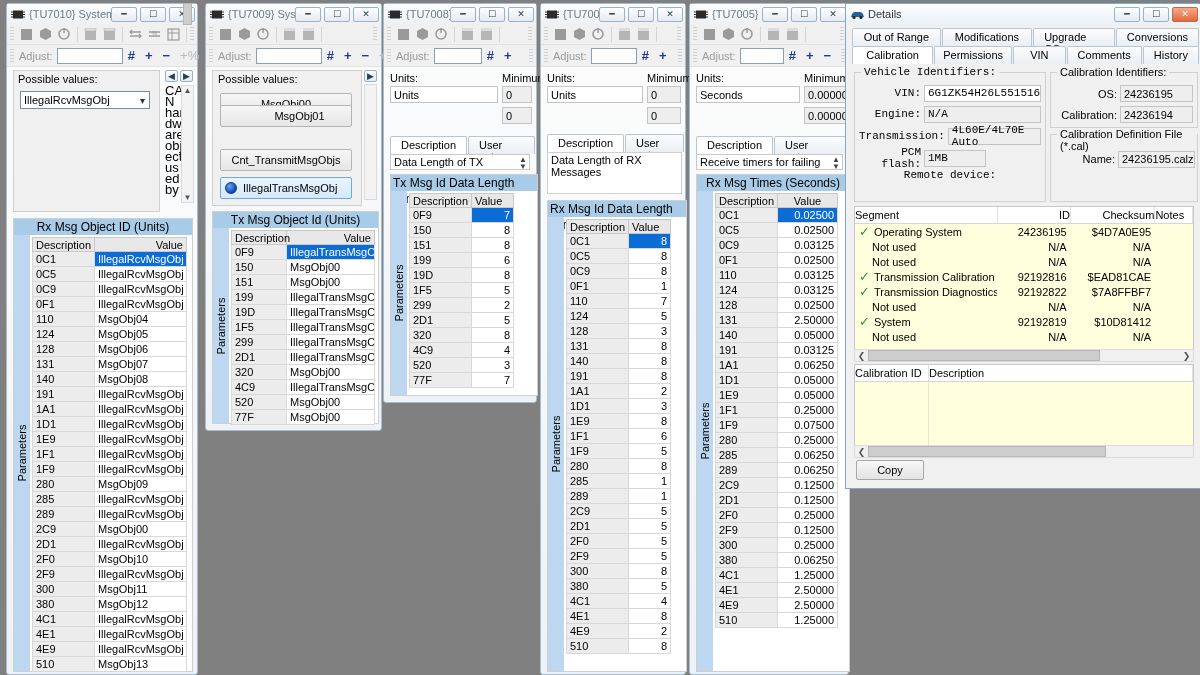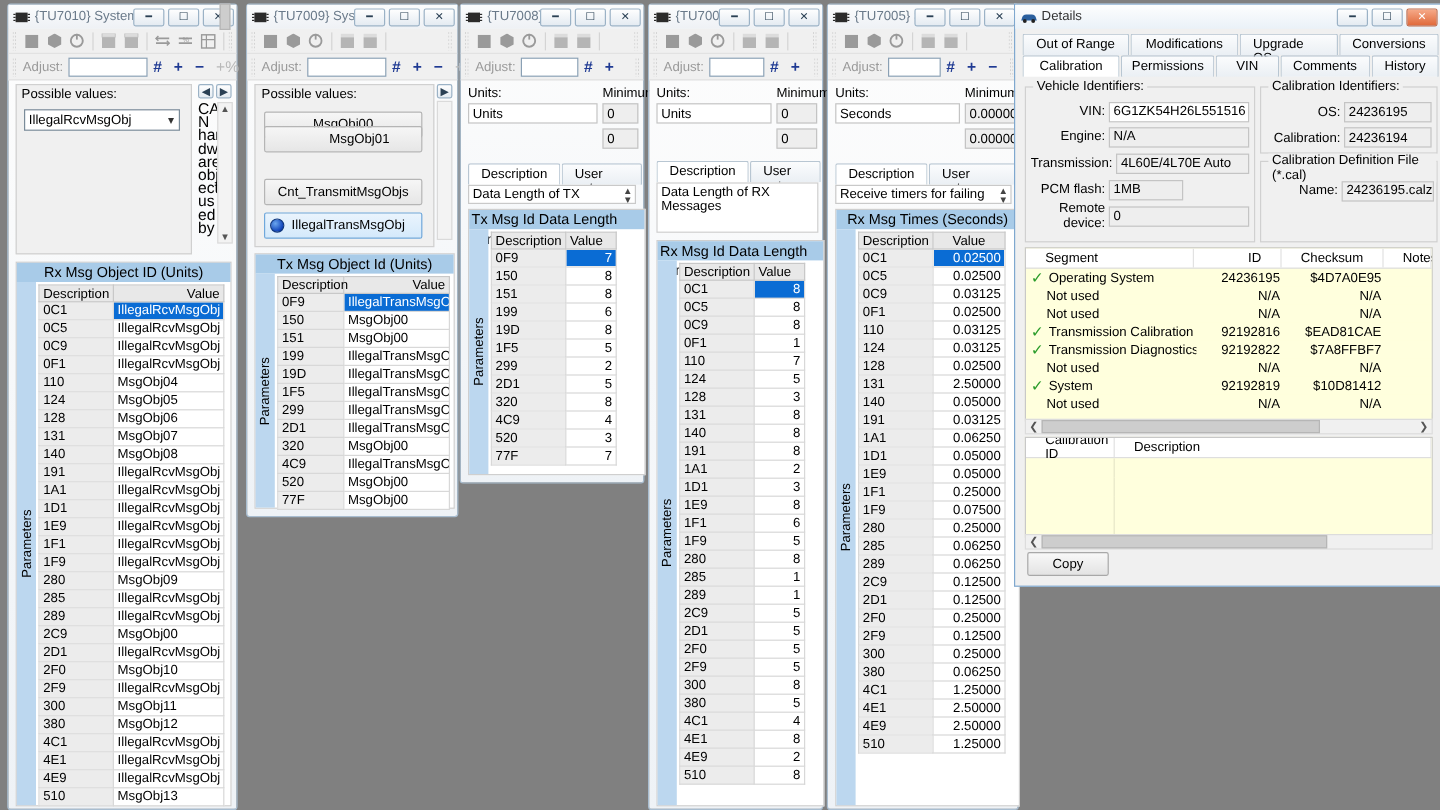--- a/index.html
+++ b/index.html
@@ -64,21 +64,21 @@
   .tab{padding:2px 10px;border:1px solid #b8c6d2;border-bottom:none;background:linear-gradient(#fbfcfd,#eaeff4);
     margin-right:1px;box-sizing:border-box;height:18px;border-radius:2px 2px 0 0;}
   .tab.active{background:#fff;}
   .fieldlbl{text-align:right;}
   .field{border:1px solid #c4c4c4;background:#eeeeee;height:17px;display:flex;align-items:center;padding-left:3px;box-sizing:border-box;font-size:11px;}
   .field.white{background:#fff;}
   .fieldset{border:1px solid #d0d0d0;position:relative;}
   .fs-legend{position:absolute;top:-7px;left:6px;background:#f0f0f0;padding:0 3px;font-size:11px;}
 
   .lvhdr{background:#fff;border-bottom:1px solid #d6d6d6;height:16px;display:flex;font-size:11px;}
-  .lvhdr div{border-right:1px solid #e2e2e2;padding:0 16px;box-sizing:border-box;display:flex;align-items:center;}
+  .lvhdr div{border-right:1px solid #e2e2e2;padding:0 0;box-sizing:border-box;display:flex;align-items:center;}
   .lvrow{height:15px;display:flex;font-size:11px;background:#ffffdd;}
   .lvrow div{padding:0 4px;box-sizing:border-box;display:flex;align-items:center;overflow:hidden;white-space:nowrap;}
   .check{color:#2a9c2a;font-weight:bold;font-size:13px;line-height:10px;}
 
   .hscroll{height:13px;background:#f0f0f0;border:1px solid #dcdcdc;display:flex;align-items:center;box-sizing:border-box;}
   .hscroll .arw{width:13px;text-align:center;font-size:9px;color:#555;flex:0 0 auto;}
   .hscroll .thumb{height:11px;background:#cdcdcd;border:1px solid #b6b6b6;box-sizing:border-box;}
 
   .btn{border:1px solid #a8a8a8;border-radius:2px;background:linear-gradient(#f8f8f8,#e3e3e3);
     display:flex;align-items:center;justify-content:center;font-size:11px;box-sizing:border-box;}
@@ -1129,40 +1129,40 @@
     <div class="tab" style="width:90px;justify-content:center;display:flex;">Conversions</div>
   </div>
   <div style="position:absolute;left:6px;top:42px;right:0;height:18px;display:flex;">
     <div class="tab active" style="width:92px;justify-content:center;display:flex;">Calibration</div>
     <div class="tab" style="width:78px;justify-content:center;display:flex;">Permissions</div>
     <div class="tab" style="width:58px;justify-content:center;display:flex;">VIN</div>
     <div class="tab" style="width:78px;justify-content:center;display:flex;">Comments</div>
     <div class="tab" style="width:60px;justify-content:center;display:flex;">History</div>
   </div>
 
-  <div class="fieldset" style="position:absolute;left:8px;top:68px;width:190px;height:128px;">
+  <div class="fieldset" style="position:absolute;left:8px;top:68px;width:190px;height:128px;font-family:Liberation Mono, monospace;">
     <span class="fs-legend">Vehicle Identifiers:</span>
     <div style="position:absolute;left:4px;top:10px;right:4px;">
       <div style="display:flex;align-items:center;height:20px;">
         <div class="fieldlbl" style="flex:0 0 62px;">VIN:</div>
         <div class="field white" style="flex:1 1 auto;margin-left:3px;">6G1ZK54H26L551516</div>
       </div>
       <div style="display:flex;align-items:center;height:22px;">
         <div class="fieldlbl" style="flex:0 0 62px;">Engine:</div>
         <div class="field" style="flex:1 1 auto;margin-left:3px;">N/A</div>
       </div>
       <div style="display:flex;align-items:center;height:22px;">
         <div class="fieldlbl" style="flex:0 0 62px;">Transmission:</div>
         <div class="field" style="flex:1 1 auto;margin-left:3px;">4L60E/4L70E Auto</div>
       </div>
       <div style="display:flex;align-items:center;height:22px;">
         <div class="fieldlbl" style="flex:0 0 62px;">PCM flash:</div>
         <div class="field" style="flex:0 0 62px;margin-left:3px;">1MB</div>
       </div>
-      <div style="display:flex;align-items:center;height:22px;">
+      <div style="display:flex;align-items:center;height:22px;flex-direction:column;">
         <div class="fieldlbl" style="flex:0 0 62px;">Remote device:</div>
         <div class="field" style="flex:1 1 auto;margin-left:3px;">0</div>
       </div>
     </div>
   </div>
 
   <div class="fieldset" style="position:absolute;left:204px;top:68px;width:146px;height:54px;">
     <span class="fs-legend">Calibration Identifiers:</span>
     <div style="position:absolute;left:4px;top:10px;right:4px;">
       <div style="display:flex;align-items:center;height:21px;">

